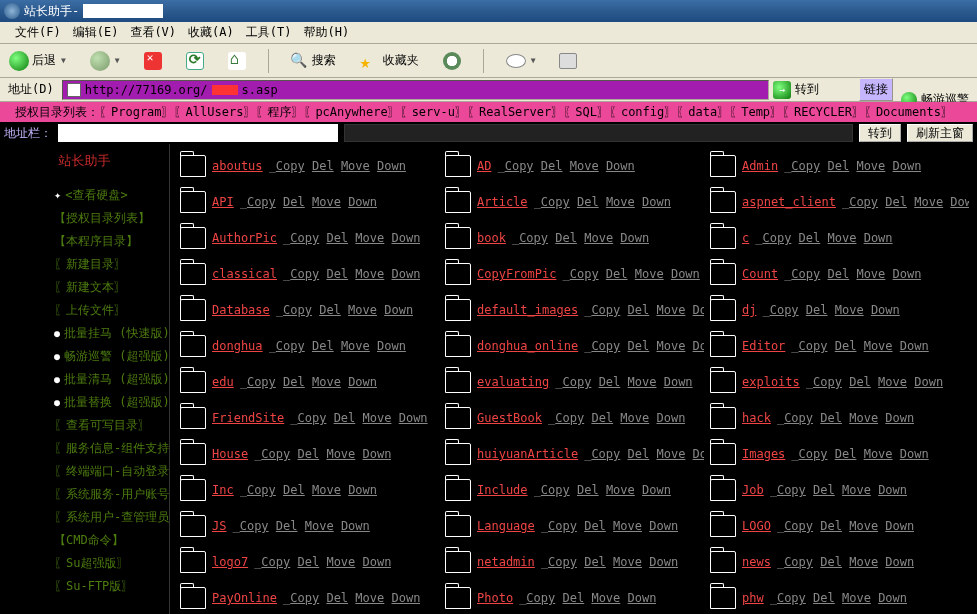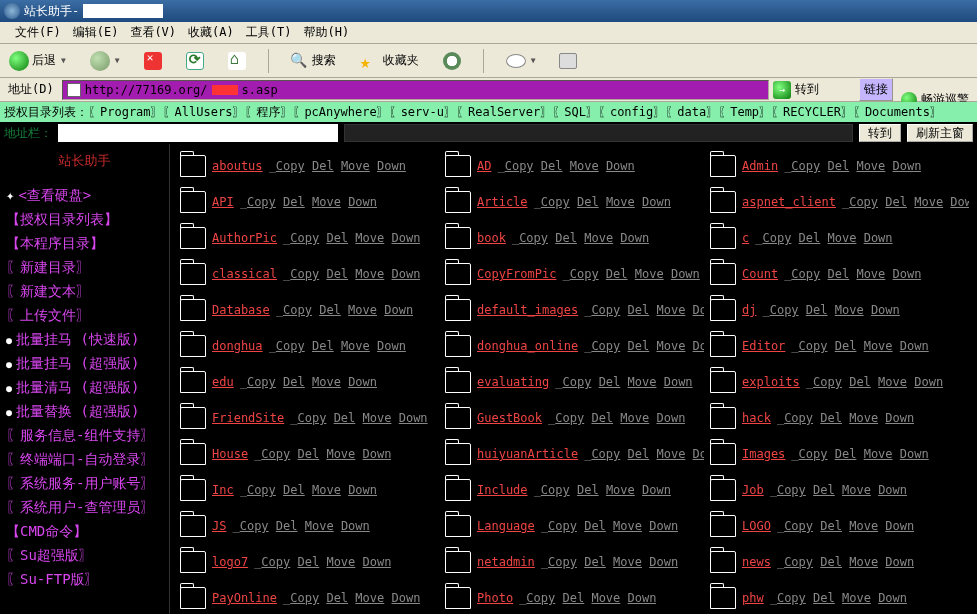--- a/index.html
+++ b/index.html
@@ -37,33 +37,33 @@
 .addrbar .url-box { flex: 1; height: 20px; background: #a21caf; border: 1px inset #aca899; display: flex; align-items: center; padding: 0 4px; gap: 4px; font-family: monospace; }
 .addrbar .url-box .page-icon { width: 14px; height: 14px; background: #fff; border: 1px solid #666; }
 .addrbar .url-box .redact2 { background: #f33; height: 10px; width: 26px; display: inline-block; }
 .addrbar .go { width: 18px; height: 18px; background: radial-gradient(circle at 35% 35%, #7fff7f, #0a7a0a); border-radius: 3px; display: flex; align-items: center; justify-content: center; color: #fff; font-size: 10px; }
 .addrbar .link-btn { padding: 2px 4px; border: 1px outset #ece9d8; background: #c4b5fd; margin-left: 36px; }
 .addrbar .brand { display: flex; align-items: center; gap: 4px; padding: 0 4px; margin-top: 20px; }
 .addrbar .brand-icon { width: 16px; height: 16px; background: radial-gradient(circle at 35% 35%, #7fff7f, #0a7a0a); border-radius: 50%; }
 
 .page { display: flex; flex-direction: column; height: calc(614px - 22px - 22px - 34px - 24px); background: #000; }
 
-.grantrow { height: 20px; background: #86efac; color: #000; font-family: monospace; font-size: 12px; display: flex; align-items: center; padding: 0 4px; white-space: nowrap; overflow: hidden; }
+.grantrow { height: 20px; background: #ec4899; color: #000; font-family: monospace; font-size: 12px; display: flex; align-items: center; padding: 0 15px; white-space: nowrap; overflow: hidden; }
 .grantrow a { color: #000; text-decoration: none; }
 
 .pathrow { height: 22px; background: #000; display: flex; align-items: center; gap: 6px; padding: 2px 4px; }
-.pathrow .pl { color: #15803d; }
+.pathrow .pl { color: #c4b5fd; }
 .pathrow input.path-input { width: 280px; height: 18px; border: 1px solid #fff; background: #fff; color: #000; }
 .pathrow input.path-display { flex: 1; height: 18px; border: 1px solid #333; background: #222; color: #aaa; }
 .pathrow .btn { height: 18px; padding: 0 8px; background: #ece9d8; color: #000; border: 1px outset #fff; font-size: 12px; }
 
 .main { flex: 1; display: flex; overflow: hidden; }
 .sidebar { width: 170px; background: #000; border-right: 1px solid #333; overflow-y: auto; }
 .sidebar .title { color: #c72a2a; text-align: center; padding: 8px 0 14px; font-size: 13px; }
-.sidebar .item { color: #d946ef; padding: 3px 6px; font-size: 14px; white-space: nowrap; }
+.sidebar .item { color: #4d7c0f; padding: 3px 6px; font-size: 12px; white-space: nowrap; margin-left: 48px; }
 .sidebar .item.head::before { content: "✦"; color: #fff; margin-right: 4px; }
 .sidebar .item.bullet::before { content: "●"; color: #fff; margin-right: 4px; font-size: 10px; }
 
 .filegrid { flex: 1; overflow: auto; padding: 4px 6px; }
 .frow { display: flex; }
 .fcell { flex: 1; min-width: 0; display: flex; align-items: center; gap: 6px; padding: 7px 2px; font-family: monospace; font-size: 12px; }
 .ficon { width: 26px; height: 22px; border: 1.5px solid #fff; border-radius: 2px 2px 0 0; position: relative; margin-left: 2px; flex-shrink: 0; }
 .ficon::before { content: ""; position: absolute; top: -5px; left: -1.5px; width: 12px; height: 4px; border: 1.5px solid #fff; border-bottom: none; border-radius: 2px 2px 0 0; }
 .fname { color: #ef4444; text-decoration: underline; white-space: nowrap; }
 .facts { color: #888; white-space: nowrap; overflow: hidden; text-overflow: clip; }
@@ -165,23 +165,24 @@
     <div class="sidebar">
       <div class="title">站长助手</div>
       <div id="sidebar-items">
           <div class="item head">&lt;查看硬盘&gt;</div>
           <div class="item">【授权目录列表】</div>
           <div class="item">【本程序目录】</div>
           <div class="item">〖新建目录〗</div>
           <div class="item">〖新建文本〗</div>
           <div class="item">〖上传文件〗</div>
           <div class="item bullet">批量挂马 (快速版)</div>
-          <div class="item bullet">批量挂马 (超强版)</div>
+          <div class="item bullet">畅游巡警 (超强版)</div>
           <div class="item bullet">批量清马 (超强版)</div>
           <div class="item bullet">批量替换 (超强版)</div>
+          <div class="item">〖查看可写目录〗</div>
           <div class="item">〖服务信息-组件支持〗</div>
           <div class="item">〖终端端口-自动登录〗</div>
           <div class="item">〖系统服务-用户账号〗</div>
           <div class="item">〖系统用户-查管理员〗</div>
           <div class="item">【CMD命令】</div>
           <div class="item">〖Su超强版〗</div>
           <div class="item">〖Su-FTP版〗</div>
         </div>
     </div>
     <div class="filegrid" id="filegrid">

